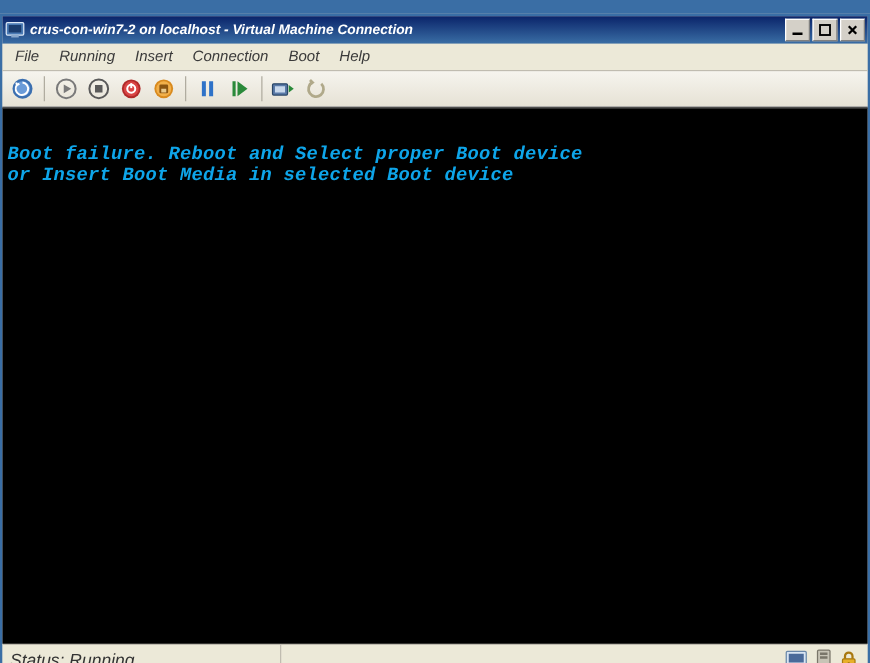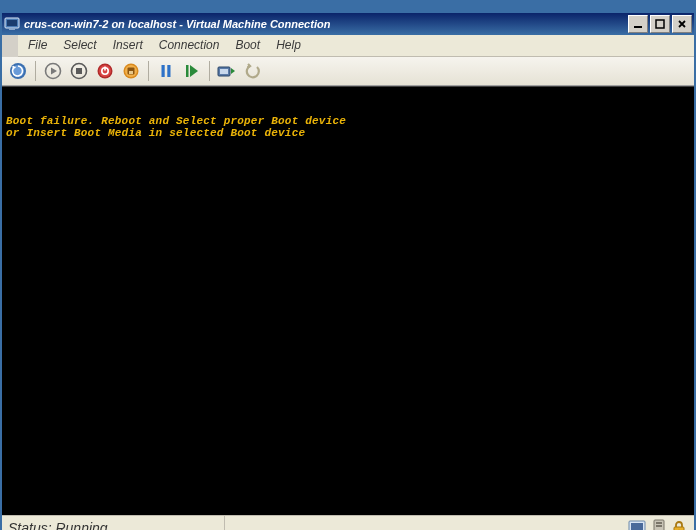--- a/index.html
+++ b/index.html
@@ -65,21 +65,20 @@
   .win-btn svg { display:block; }
 
   
   .menubar {
     height: 21px;
     background: #ece9d8;
     border-bottom: 1px solid #c0bcb0;
     display: flex;
     align-items: stretch;
     padding: 0 2px;
-    margin-left: 16px;
   }
   .menu-item {
     padding: 3px 8px 0 8px;
     color: #3a3a3a;
     font-size: 12px;
     cursor: default;
   }
 
   
   .toolbar {
@@ -116,23 +115,23 @@
     position: relative;
     overflow: hidden;
     border-top: 1px solid #404040;
   }
   .console-text {
     position: absolute;
     left: 4px;
     top: 28px;
     white-space: pre;
     font-family: "Courier New", monospace;
-    font-size: 11px;
+    font-size: 15px;
     font-weight: bold;
-    color: #eab308;
+    color: #0ea5e9;
     letter-spacing: 0.2px;
   }
 
   
   .statusbar {
     height: 23px;
     background: #ece9d8;
     border-top: 1px solid #c0bcb0;
     display: flex;
     align-items: center;
@@ -184,21 +183,21 @@
       <div class="win-btn">
         <svg width="10" height="10" viewBox="0 0 10 10">
             <path d="M2 2 L8 8 M8 2 L2 8" stroke="#000" stroke-width="1.8"></path>
           </svg>
       </div>
     </div>
   </div>
 
   <div class="menubar">
     <div class="menu-item">File</div>
-    <div class="menu-item">Select</div>
+    <div class="menu-item">Running</div>
     <div class="menu-item">Insert</div>
     <div class="menu-item">Connection</div>
     <div class="menu-item">Boot</div>
     <div class="menu-item">Help</div>
   </div>
 
   <div class="toolbar">
     <div class="tb-btn" title="Ctrl-Alt-Del">
       <svg width="18" height="18" viewBox="0 0 18 18">
         <circle cx="9" cy="9" r="8" fill="#3b6fb0"></circle>

